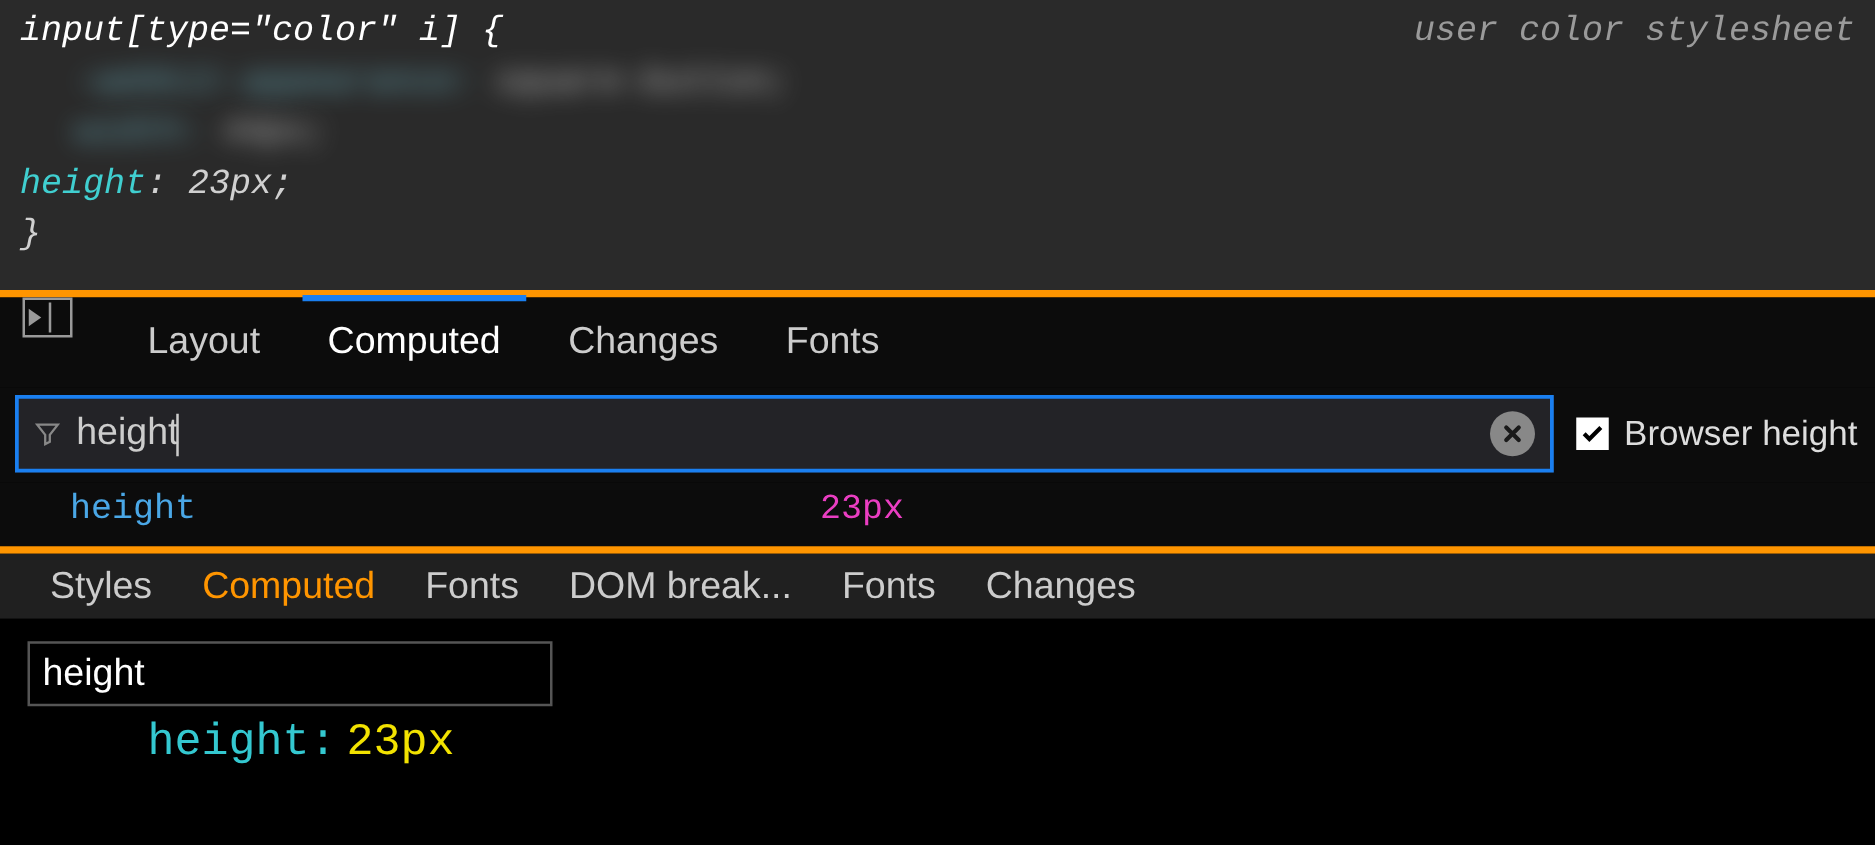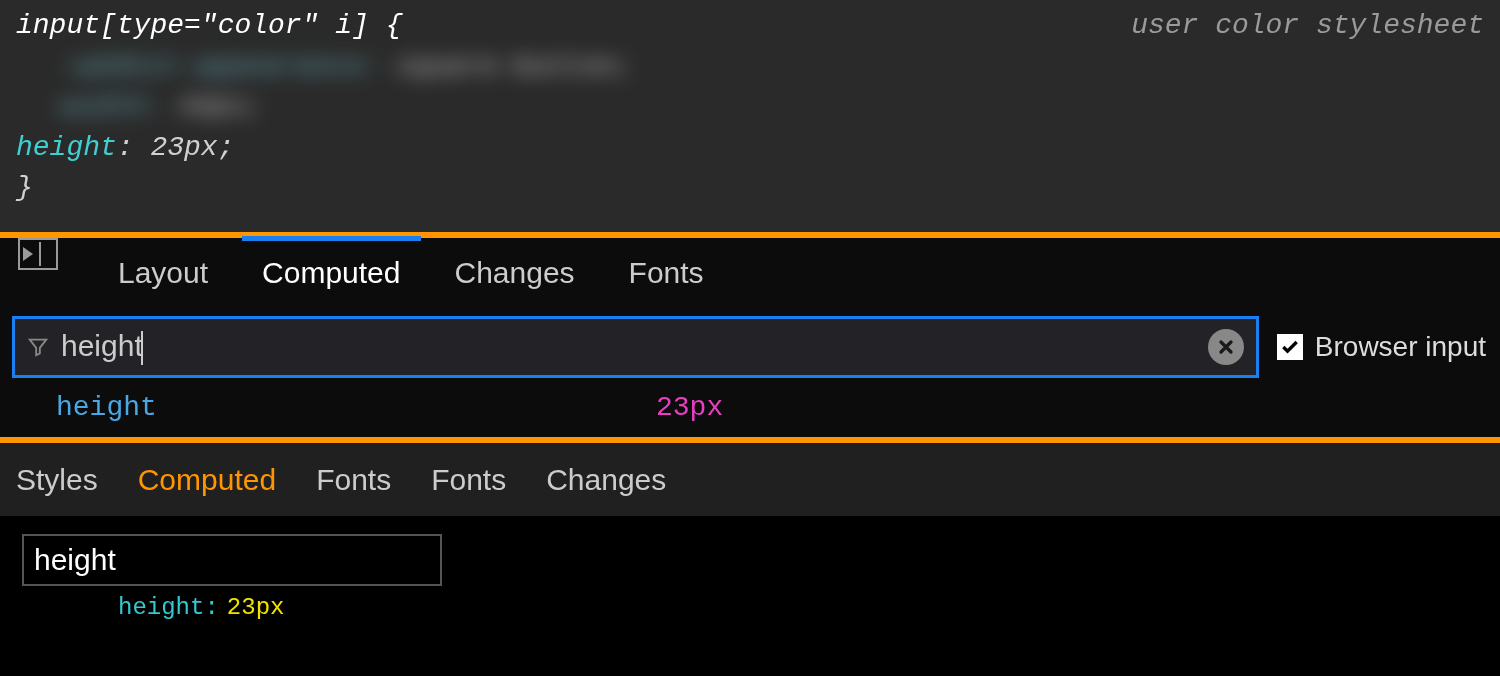--- a/index.html
+++ b/index.html
@@ -164,24 +164,24 @@
       padding: 6px 0 14px 56px;
       font-family: "Consolas","Menlo","Courier New",monospace;
       font-size: 28px;
     }
     .ff-result .name  { color: #4aa7e6; width: 600px; }
     .ff-result .value { color: #ea3ec2; }
 
     
     .cr-tabbar {
       background: #202020;
-      height: 73px;
-      display: flex;
-      align-items: center;
-      padding: 0 16px;
+      height: 52px;
+      display: flex;
+      align-items: center;
+      padding: 0 40px;
       gap: 40px;
       font-size: 30px;
     }
     .cr-tab { color: #ccc; cursor: pointer; }
     .cr-tab.active { color: #ff9500; }
 
     
     .cr-body {
       background: #000;
       padding: 18px 22px;
@@ -194,21 +194,21 @@
       color: #fff;
       font-size: 30px;
       padding: 0 10px;
       outline: none;
       font-family: inherit;
     }
     .cr-result {
       margin-top: 8px;
       padding-left: 96px;
       font-family: "Consolas","Menlo","Courier New",monospace;
-      font-size: 24px;
+      font-size: 36px;
     }
     .cr-result .name  { color: #34c8d0; }
     .cr-result .colon { color: #34c8d0; }
     .cr-result .value { color: #f2e200; margin-left: 8px; }
   </style>
 </head>
 <body>
 
 <div class="styles-pane">
   <div class="selector-row">
@@ -253,35 +253,36 @@
           <path stroke="#1a1a1a" stroke-width="4" stroke-linecap="round" d="M6 6l12 12M18 6L6 18"></path>
         </svg>
     </span>
   </div>
   <label class="ff-check-wrap">
     <span class="ff-checkbox">
       <svg viewBox="0 0 24 24">
           <path fill="none" stroke="#000" stroke-width="4" d="M4 12l5 5L20 6"></path>
         </svg>
     </span>
-    <span>Browser input</span>
+    <span>Browser height</span>
   </label>
 </div>
 
 <div class="ff-result">
   <span class="name">height</span>
   <span class="value">23px</span>
 </div>
 
 <div class="sep-orange"></div>
 
 <div class="cr-tabbar">
   <div class="cr-tab">Styles</div>
   <div class="cr-tab active">Computed</div>
   <div class="cr-tab">Fonts</div>
+  <div class="cr-tab">DOM break...</div>
   <div class="cr-tab">Fonts</div>
   <div class="cr-tab">Changes</div>
 </div>
 
 <div class="cr-body">
   <input class="cr-filter" value="height" style="">
   <div class="cr-result">
     <span class="name">height</span><span class="colon">:</span><span class="value">23px</span>
   </div>
 </div>

